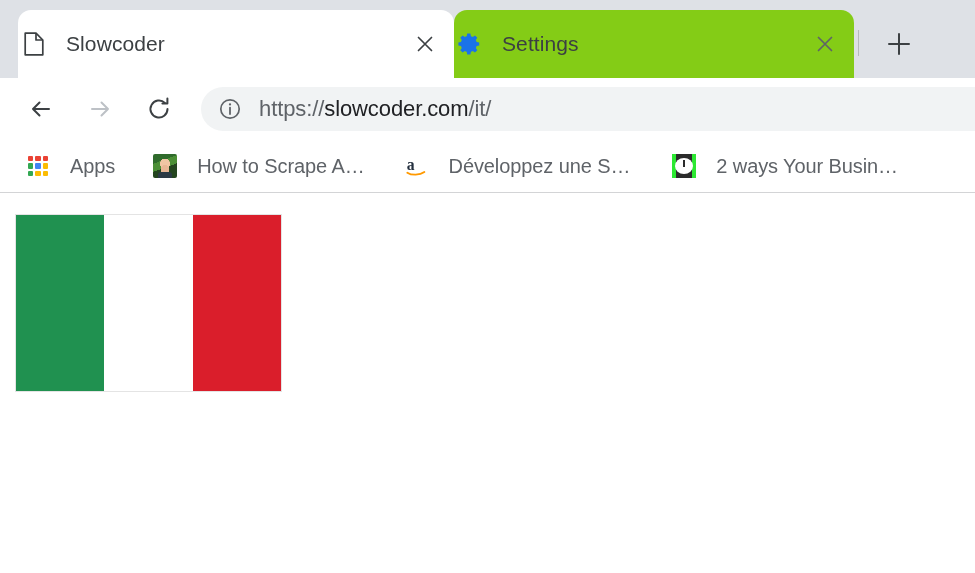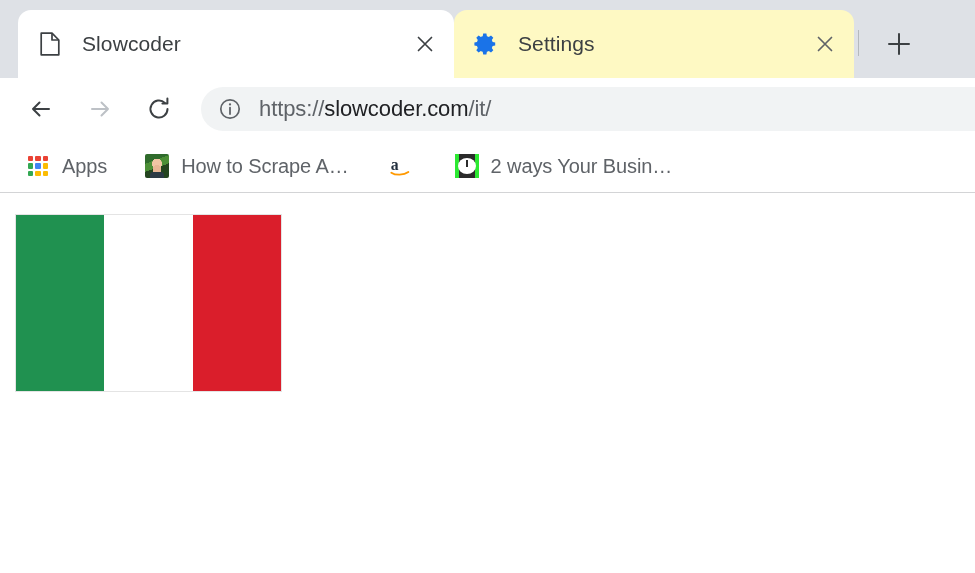--- a/index.html
+++ b/index.html
@@ -24,29 +24,29 @@
     align-items: flex-end;
     padding-left: 18px;
     box-sizing: border-box;
   }
   .tab {
     position: relative;
     height: 68px;
     display: flex;
     align-items: center;
     box-sizing: border-box;
-    padding: 0 14px 0 20px;
+    padding: 0 14px 0 4px;
     border-radius: 13px 13px 0 0;
   }
   .tab.active {
     background: #ffffff;
     width: 436px;
   }
   .tab.inactive {
-    background: #fef9c3;
+    background: #84cc16;
     width: 400px;
   }
   .tab-favicon {
     width: 24px;
     height: 26px;
     flex: 0 0 auto;
     display: flex;
     align-items: center;
     justify-content: center;
   }
@@ -151,20 +151,21 @@
   }
   .bm {
     display: flex;
     align-items: center;
     height: 40px;
     padding: 0 8px;
     border-radius: 4px;
     cursor: pointer;
     max-width: 250px;
     flex: 0 0 auto;
+    gap: 8px;
   }
   .bm-icon {
     width: 24px;
     height: 24px;
     flex: 0 0 auto;
     display: flex;
     align-items: center;
     justify-content: center;
   }
   .bm-label {
@@ -365,20 +366,21 @@
     <span class="bm-label">How to Scrape A…</span>
   </div>
 
   <div class="bm sp2">
     <span class="bm-icon">
       <svg width="26" height="24" viewBox="0 0 26 24" aria-hidden="true">
         <text x="2" y="16.5" font-family="'Liberation Serif', serif" font-size="17" font-weight="bold" fill="#232f3e">a</text>
         <path d="M2.5 19.2 C7 22.2 16 22.2 21 18.6" fill="none" stroke="#ff9900" stroke-width="2" stroke-linecap="round"></path>
       </svg>
     </span>
+    <span class="bm-label">Développez une S…</span>
   </div>
 
   <div class="bm sp3">
     <span class="bm-icon">
       <span class="clock-fav">
         <span class="band"></span>
         <span class="dial"></span>
         <span class="hand"></span>
       </span>
     </span>

